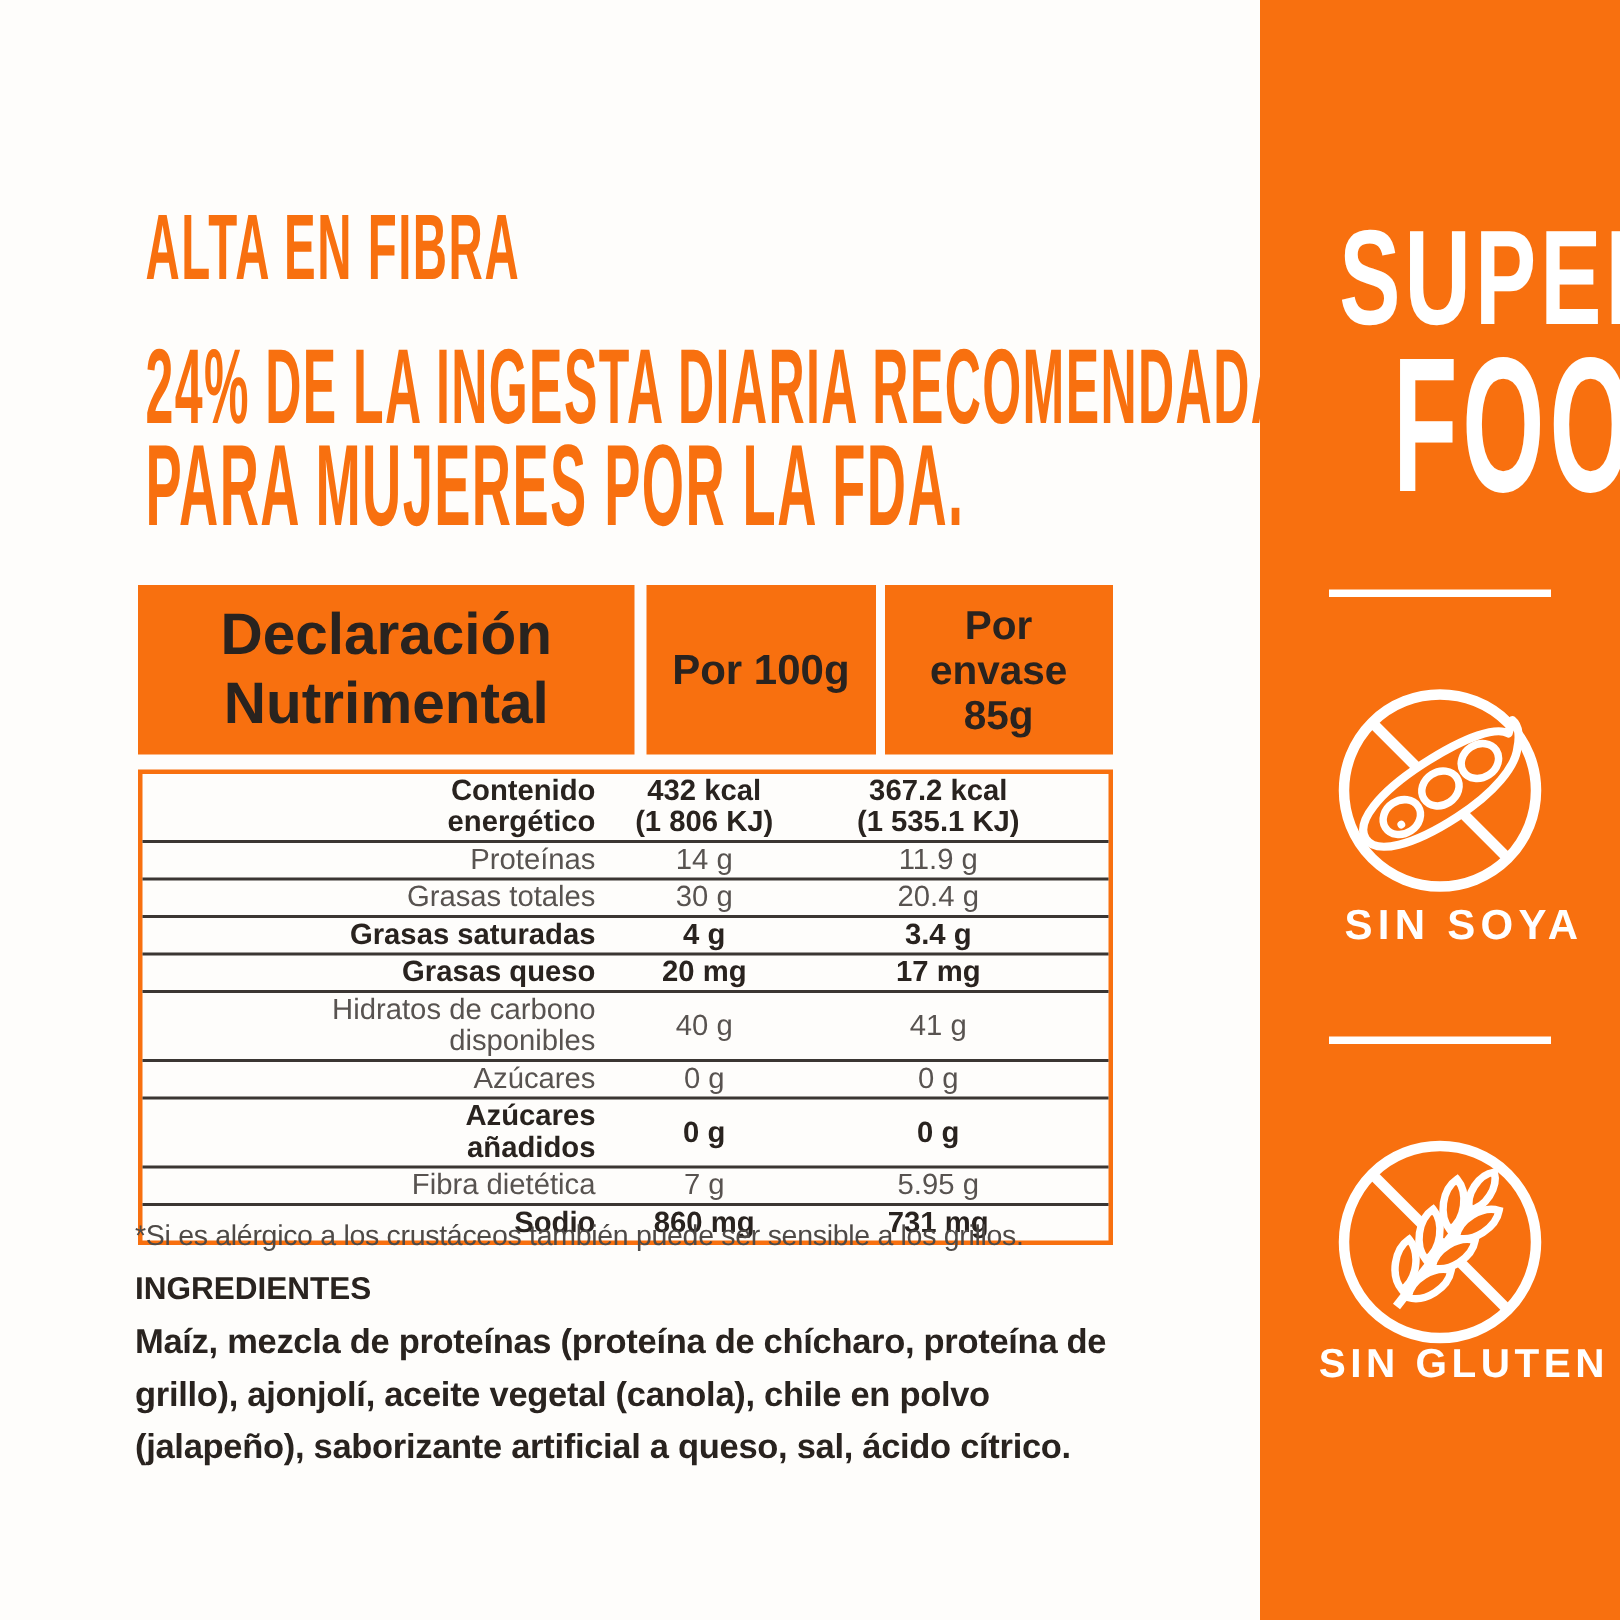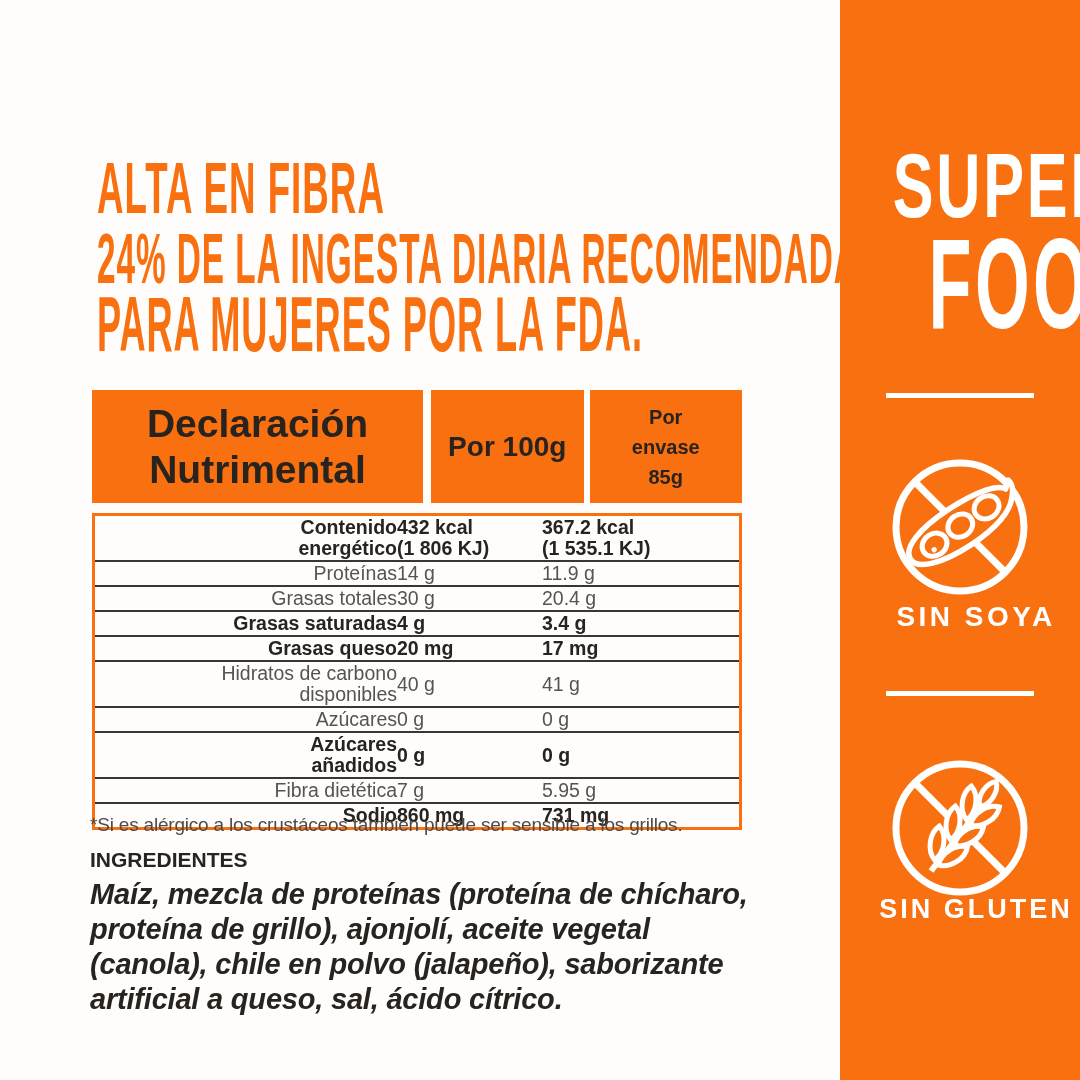--- a/index.html
+++ b/index.html
@@ -5,53 +5,53 @@
   html,body{margin:0;padding:0;background:#e8e8e8;}
   .canvas{
     position:relative;width:1080px;height:1080px;margin:0 auto;
     background:#FEFDFB;overflow:hidden;
     font-family:"Liberation Sans",sans-serif;
   }
   
   .headline{position:absolute;left:97px;top:0;color:#F8700F;font-weight:700;white-space:nowrap;}
   .hl-line{position:absolute;left:0;line-height:1;}
   .hl-line > span{display:inline-block;transform-origin:left center;}
-  .hl-1{top:152px;font-size:72px;}
+  .hl-1{top:135px;font-size:62px;}
   .hl-1 > span{transform:scaleX(0.51);letter-spacing:2px;}
   .hl-2{top:223px;font-size:71px;}
   .hl-2 > span{transform:scaleX(0.47);letter-spacing:2px;}
   .hl-3{top:286px;font-size:77px;}
   .hl-3 > span{transform:scaleX(0.47);letter-spacing:2px;}
 
   
   .nt-header{position:absolute;left:92px;top:390px;width:650px;height:113px;display:flex;}
   .nt-box{background:#F8700F;color:#29231F;font-weight:700;display:flex;flex-direction:column;
           align-items:center;justify-content:center;text-align:center;}
   .nt-box-title{width:356px;margin-right:8px;font-size:39px;line-height:46px;}
   .nt-box-100{width:164px;margin-right:6px;font-size:28px;}
-  .nt-box-env{width:164px;font-size:20px;line-height:30px;justify-content:center;}
+  .nt-box-env{width:164px;font-size:27px;line-height:30px;justify-content:center;}
 
   .nt-body{position:absolute;left:92px;top:513px;width:650px;box-sizing:border-box;
            border:3px solid #F8700F;background:#FEFDFB;}
   .trow{display:grid;grid-template-columns:1fr 145px 197px;align-items:center;
         border-bottom:2px solid #3B3633;min-height:20px;padding:1px 0;}
   .trow:last-child{border-bottom:none;}
   .tcell{font-size:19.5px;line-height:21px;color:#585350;}
   .tlabel{padding-left:8px;text-align:right;}
-  .tval{text-align:left;}
+  .tval{text-align:center;}
   .tval.col3{padding-right:30px;}
   .trow.bold .tcell{color:#29231F;font-weight:700;}
   .trow.indent .tlabel{}
 
   
   .footnote{position:absolute;left:90px;top:814px;width:680px;font-size:19px;
             letter-spacing:-0.2px;color:#4E4A47;}
   .ingredients-title{position:absolute;left:90px;top:848px;font-size:21px;font-weight:700;color:#29231F;}
-  .ingredients-text{position:absolute;left:90px;top:877px;width:668px;font-size:29px;
-                    font-weight:700;line-height:35px;color:#29231F;letter-spacing:-0.2px;font-style:italic;}
+  .ingredients-text{position:absolute;left:90px;top:877px;width:668px;font-size:23px;
+                    font-weight:700;line-height:35px;color:#29231F;letter-spacing:-0.2px;}
 
   
   .sidebar{position:absolute;left:840px;top:0;width:240px;height:1080px;background:#F8700F;color:#fff;}
   .sf-line{position:absolute;width:240px;text-align:center;font-weight:700;line-height:1;white-space:nowrap;}
   .sf-line > span{display:inline-block;transform-origin:center;}
   .sf-super{top:141px;font-size:90px;}
   .sf-super > span{transform:scaleX(0.68);letter-spacing:4px;}
   .sf-food{top:220px;font-size:128px;}
   .sf-food > span{transform:scaleX(0.55);letter-spacing:6px;}
 

